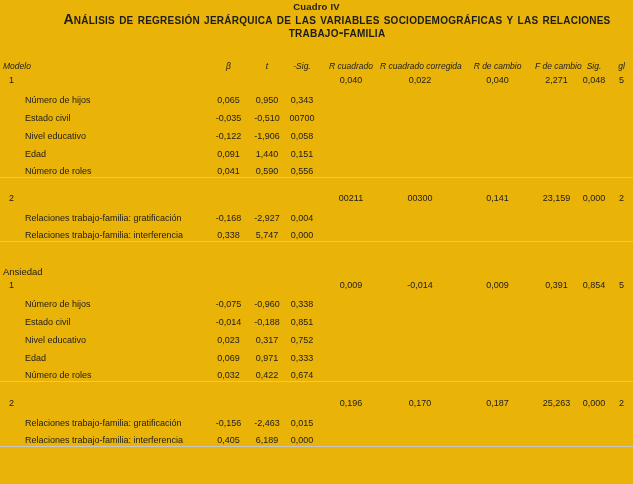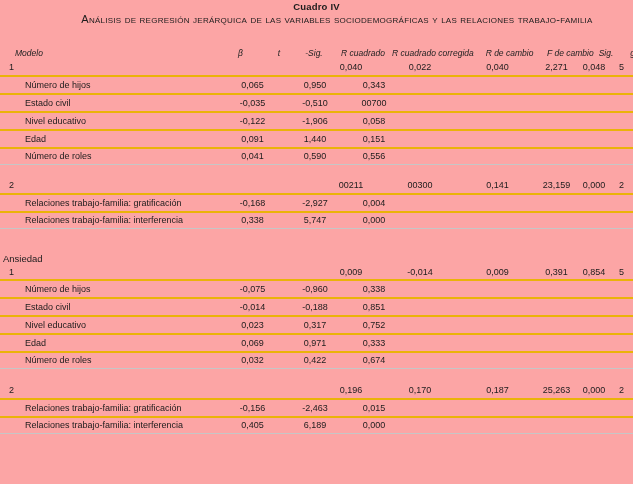--- a/index.html
+++ b/index.html
@@ -1,55 +1,55 @@
 <!DOCTYPE html>
 <html><head>
 <meta charset="utf-8">
 <style>
   html, body { margin: 0; padding: 0; background: #ffffff; }
   .page {
     position: relative;
     width: 633px;
     height: 484px;
-    background: #fca5a5;
+    background: #eab308;
     font-family: "Liberation Sans", sans-serif;
     color: #1c1c1c;
     overflow: hidden;
   }
   
   .caption-block { text-align: center; padding-top: 1px; }
   .cuadro-label {
     font-size: 9.5px; font-weight: bold; line-height: 12px; letter-spacing: 0.2px;
   }
   .table-title {
-    font-size: 11px; font-weight: normal; font-variant: small-caps;
+    font-size: 14px; font-weight: bold; font-variant: small-caps;
     letter-spacing: 0.25px; line-height: 13px; padding-left: 41px;
   }
   
   .row {
     display: grid;
     grid-template-columns: 205px 47px 30px 40px 58px 80px 75px 43px 32px 23px;
     align-items: center;
     box-sizing: border-box;
   }
   .c { font-size: 9px; line-height: 11px; white-space: nowrap; overflow: visible; }
   .num { text-align: center; }
   .label { text-align: left; }
   .ind0 { padding-left: 3px; }   
   .ind1 { padding-left: 9px; }   
   .ind2 { padding-left: 25px; }  
-  .header-row { margin-top: 20px; height: 14px; padding-left: 12px; }
+  .header-row { margin-top: 20px; height: 14px; }
   .header-row .c { font-style: italic; font-size: 8.5px; color: #222; }
   .beta-head { font-size: 10px; }
   .section-row { margin-top: 21px; height: 14px; }
   .section-row.second { margin-top: 22px; }
   .section-name { font-size: 9.5px; }
   .model-row { height: 15px; }
   .model-row.first-a { height: 14px; }
-  .pred { height: 18px; border-top: 2px solid #eab308; gap: 24px; }
+  .pred { height: 18px; border-top: 6px solid #eab308; }
   .pred.last { border-bottom: 1px solid #c6c6c6; }
   .gap13 { height: 13px; }
   .gap14 { height: 14px; }
 </style>
 </head>
 <body>
 
 <div class="page">
 
   <div class="caption-block">

